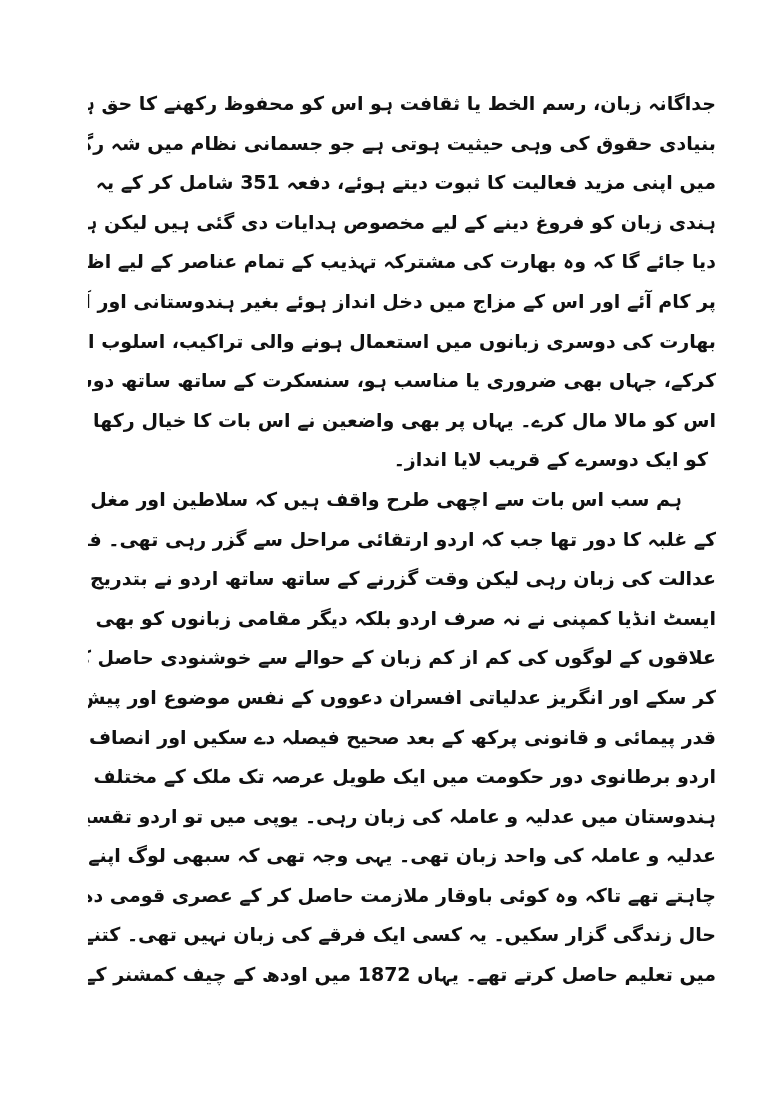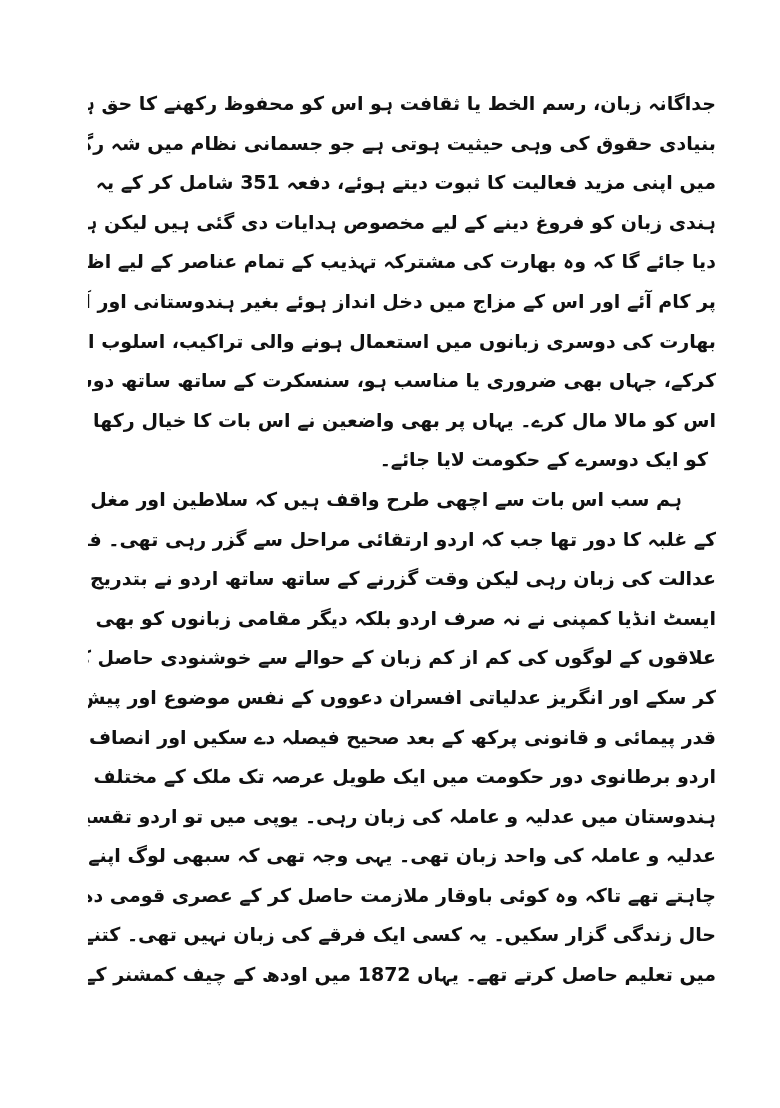--- a/index.html
+++ b/index.html
@@ -50,21 +50,21 @@
   <div>
     <div class="line">جداگانہ زبان، رسم الخط یا ثقافت ہو اس کو محفوظ رکھنے کا حق ہوگا۔ یاد رہے کہ آئین میں شامل</div>
     <div class="line">بنیادی حقوق کی وہی حیثیت ہوتی ہے جو جسمانی نظام میں شہ رگ کی۔ واضعین دستور نے اس ضمن</div>
     <div class="line">میں اپنی مزید فعالیت کا ثبوت دیتے ہوئے، دفعہ 351 شامل کر کے یہ بھی واضح کر دیا کہ اگرچہ</div>
     <div class="line">ہندی زبان کو فروغ دینے کے لیے مخصوص ہدایات دی گئی ہیں لیکن ہندی زبان کو اس طرح فروغ</div>
     <div class="line">دیا جائے گا کہ وہ بھارت کی مشترکہ تہذیب کے تمام عناصر کے لیے اظہار خیال کے ذریعہ کے طور</div>
     <div class="line">پر کام آئے اور اس کے مزاج میں دخل انداز ہوئے بغیر ہندوستانی اور آٹھویں جدول میں شامل</div>
     <div class="line">بھارت کی دوسری زبانوں میں استعمال ہونے والی تراکیب، اسلوب اور اصطلاحات کو جذب</div>
     <div class="line">کرکے، جہاں بھی ضروری یا مناسب ہو، سنسکرت کے ساتھ ساتھ دوسری زبانوں سے اخذ کرکے</div>
     <div class="line">اس کو مالا مال کرے۔ یہاں پر بھی واضعین نے اس بات کا خیال رکھا ہے کہ ہندی اور دیگر زبانوں</div>
-    <div class="line short">کو ایک دوسرے کے حکومت لایا جائے۔</div>
+    <div class="line short">کو ایک دوسرے کے قریب لایا انداز۔</div>
   </div>
   <div>
     <div class="line indent last-in-para">ہم سب اس بات سے اچھی طرح واقف ہیں کہ سلاطین اور مغل بادشاہوں کا دور فارسی</div>
     <div class="line">کے غلبہ کا دور تھا جب کہ اردو ارتقائی مراحل سے گزر رہی تھی۔ فارسی کئی صدیوں تک ہندوستان میں</div>
     <div class="line">عدالت کی زبان رہی لیکن وقت گزرنے کے ساتھ ساتھ اردو نے بتدریج فارسی کی جگہ لے لی۔</div>
     <div class="line">ایسٹ انڈیا کمپنی نے نہ صرف اردو بلکہ دیگر مقامی زبانوں کو بھی پوری پوری اہمیت دی تاکہ وہ مختلف</div>
     <div class="line">علاقوں کے لوگوں کی کم از کم زبان کے حوالے سے خوشنودی حاصل کر سکے، ان سے بہتر روابط قائم</div>
     <div class="line">کر سکے اور انگریز عدلیاتی افسران دعووں کے نفس موضوع اور پیش کی گئی دستاویزی شہادت کی</div>
     <div class="line">قدر پیمائی و قانونی پرکھ کے بعد صحیح فیصلہ دے سکیں اور انصاف رسانی کے عمل میں بھی تیزی آئے۔</div>
     <div class="line">اردو برطانوی دور حکومت میں ایک طویل عرصہ تک ملک کے مختلف حصوں میں خاص کر شمالی</div>

